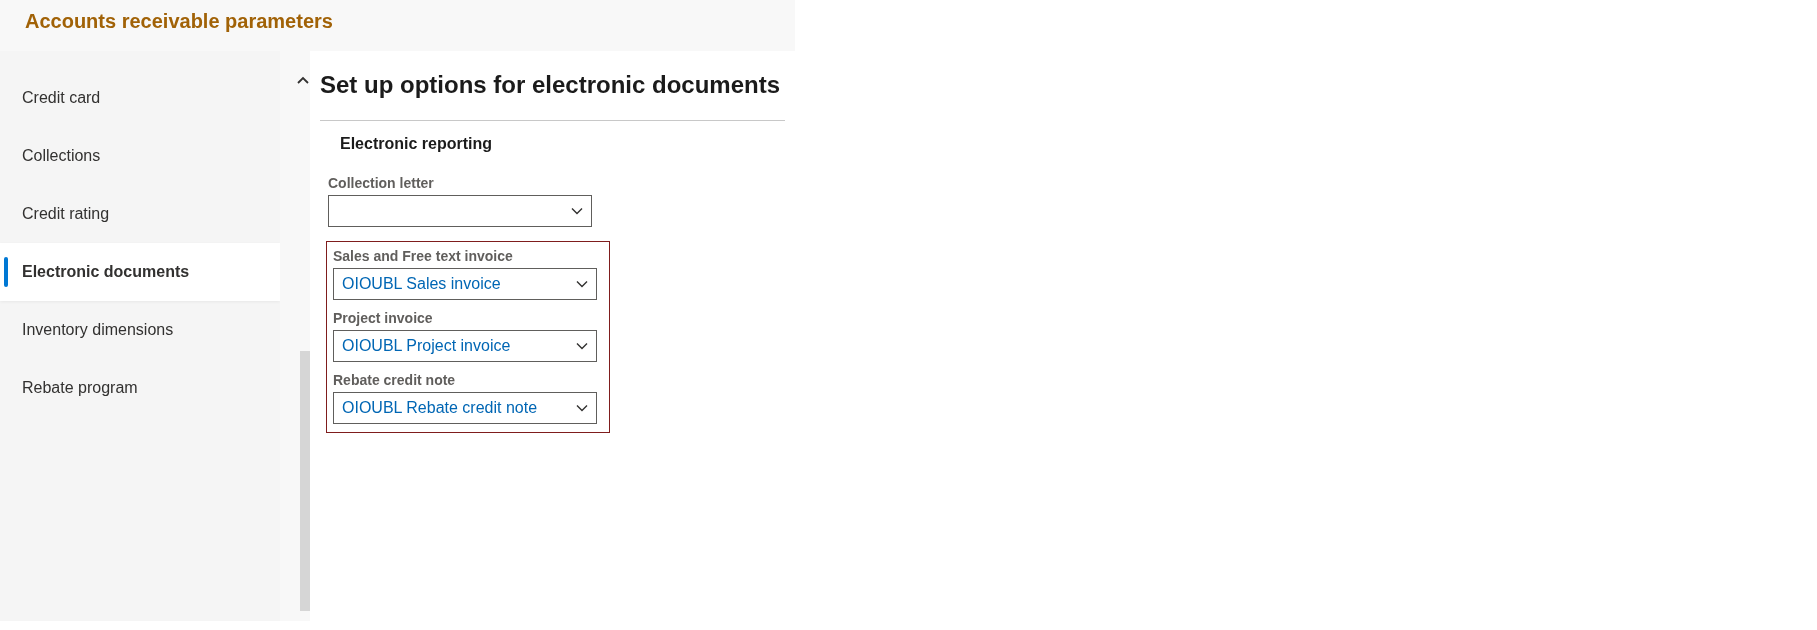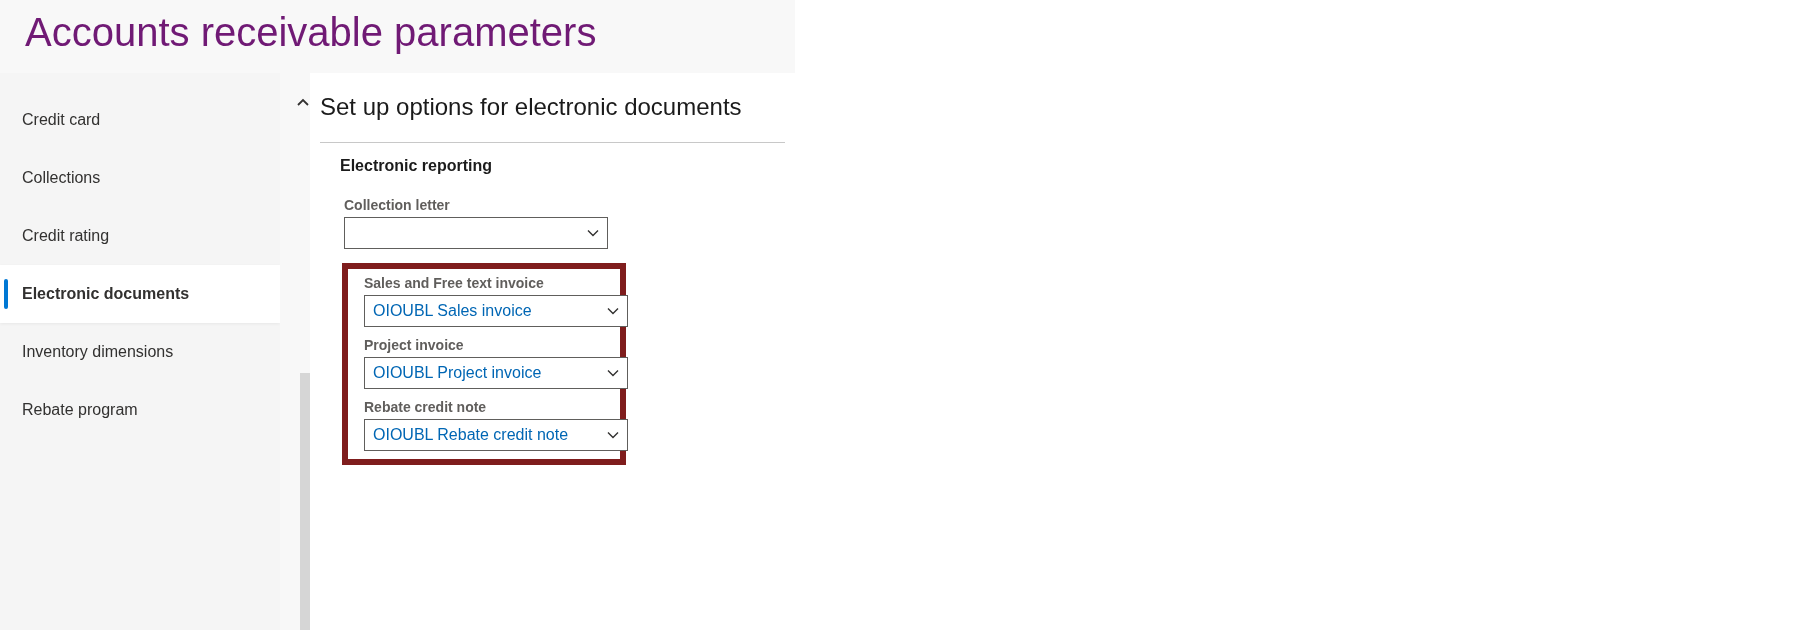--- a/index.html
+++ b/index.html
@@ -14,23 +14,23 @@
       width: 1817px;
       height: 630px;
       overflow: hidden;
     }
     .page-header {
       background: #f8f8f8;
       padding: 10px 25px 18px 25px;
       width: 795px;
     }
     .page-title {
-      font-size: 40px;
-      font-weight: 400;
-      color: #701a75;
+      font-size: 20px;
+      font-weight: 700;
+      color: #a16207;
     }
     .layout {
       display: flex;
       width: 795px;
     }
     .sidebar {
       width: 280px;
       background: #f5f5f5;
       padding-top: 18px;
       padding-bottom: 20px;
@@ -96,33 +96,33 @@
       font-size: 14px;
       line-height: 1;
       position: relative;
       top: -3px;
       margin-left: -26px;
       cursor: pointer;
       font-weight: 600;
     }
     .section-title {
       font-size: 24px;
-      font-weight: 400;
+      font-weight: 700;
       color: #1b1b1b;
       line-height: 1.2;
     }
     .group-title {
       font-size: 16px;
       font-weight: 600;
       color: #1b1b1b;
       margin-left: 20px;
       margin-bottom: 22px;
     }
     .fields-wrap {
-      margin-left: 24px;
+      margin-left: 8px;
     }
     .field {
       margin-bottom: 14px;
     }
     .field-label {
       display: block;
       font-size: 14px;
       font-weight: 600;
       color: #605e5c;
       margin-bottom: 4px;
@@ -152,22 +152,22 @@
     }
     .combo-caret {
       width: 28px;
       display: flex;
       align-items: center;
       justify-content: center;
       color: #323130;
       height: 100%;
     }
     .highlight-box {
-      border: 6px solid #7f1d1d;
-      padding: 6px 10px 8px 16px;
+      border: 1px solid #7f1d1d;
+      padding: 6px 10px 8px 6px;
       margin-left: -2px;
       width: 284px;
     }
     .highlight-box .field {
       margin-bottom: 10px;
     }
     .highlight-box .field:last-child {
       margin-bottom: 0;
     }
     svg.caret {

